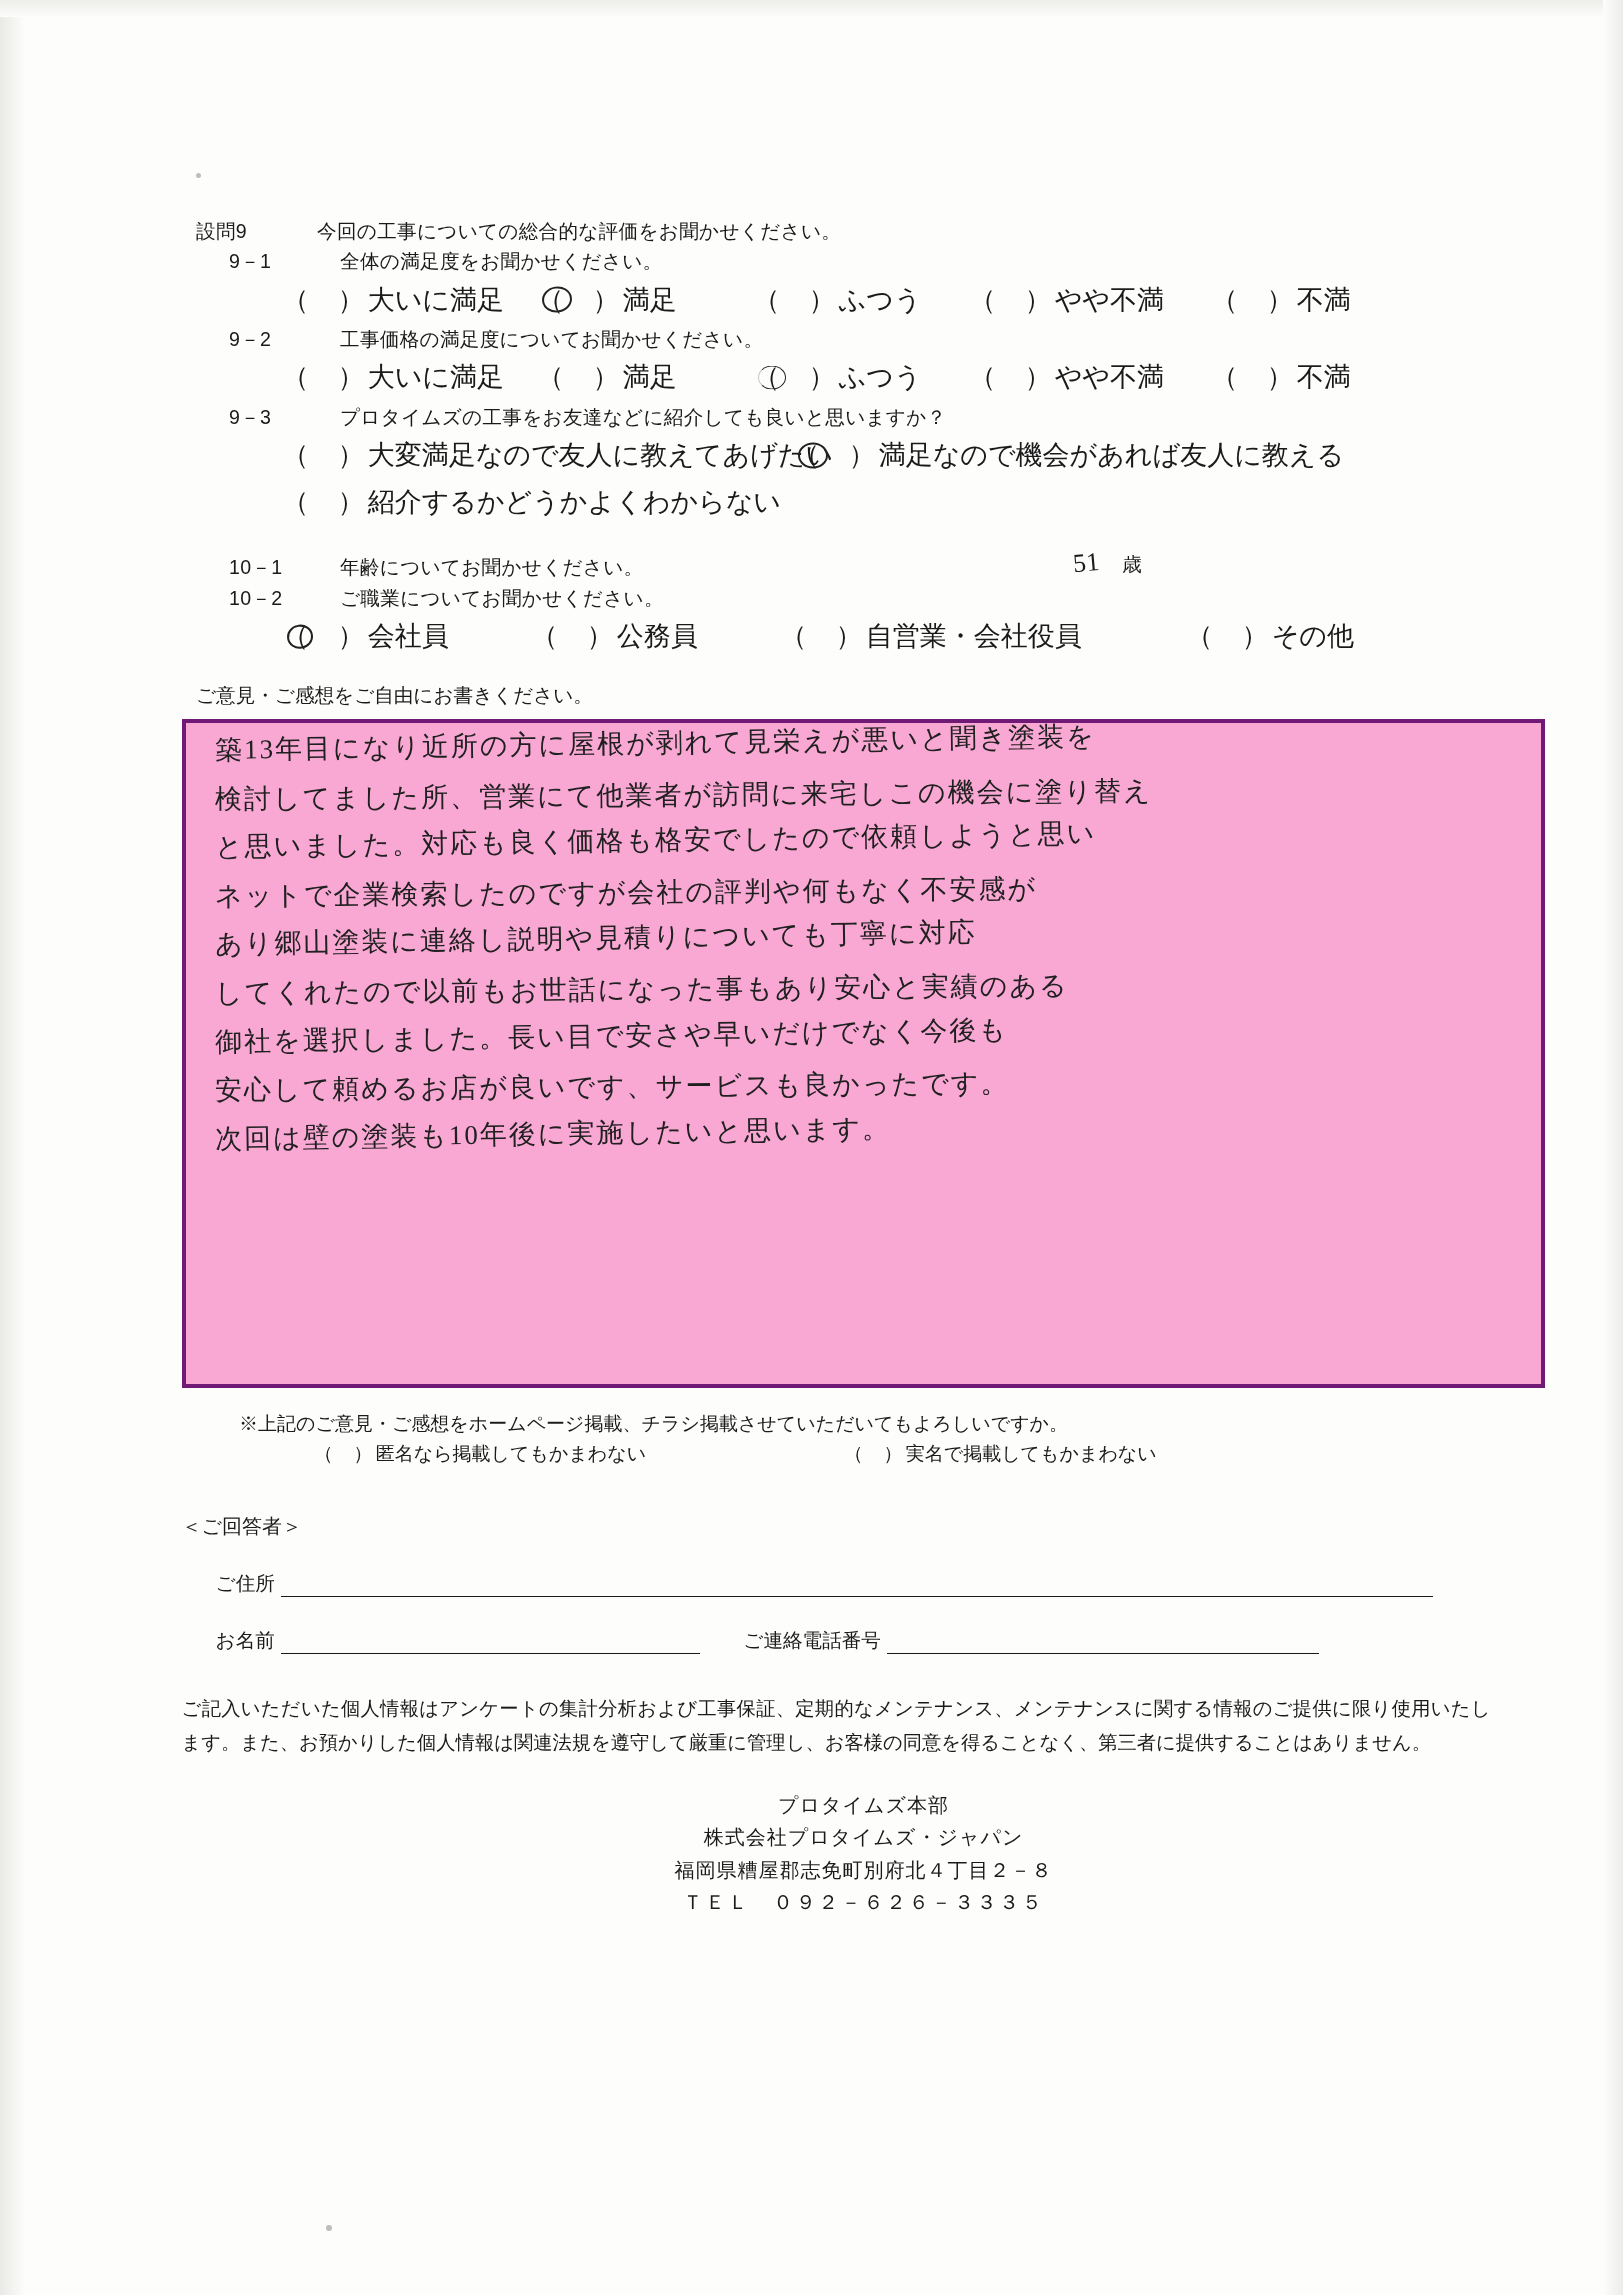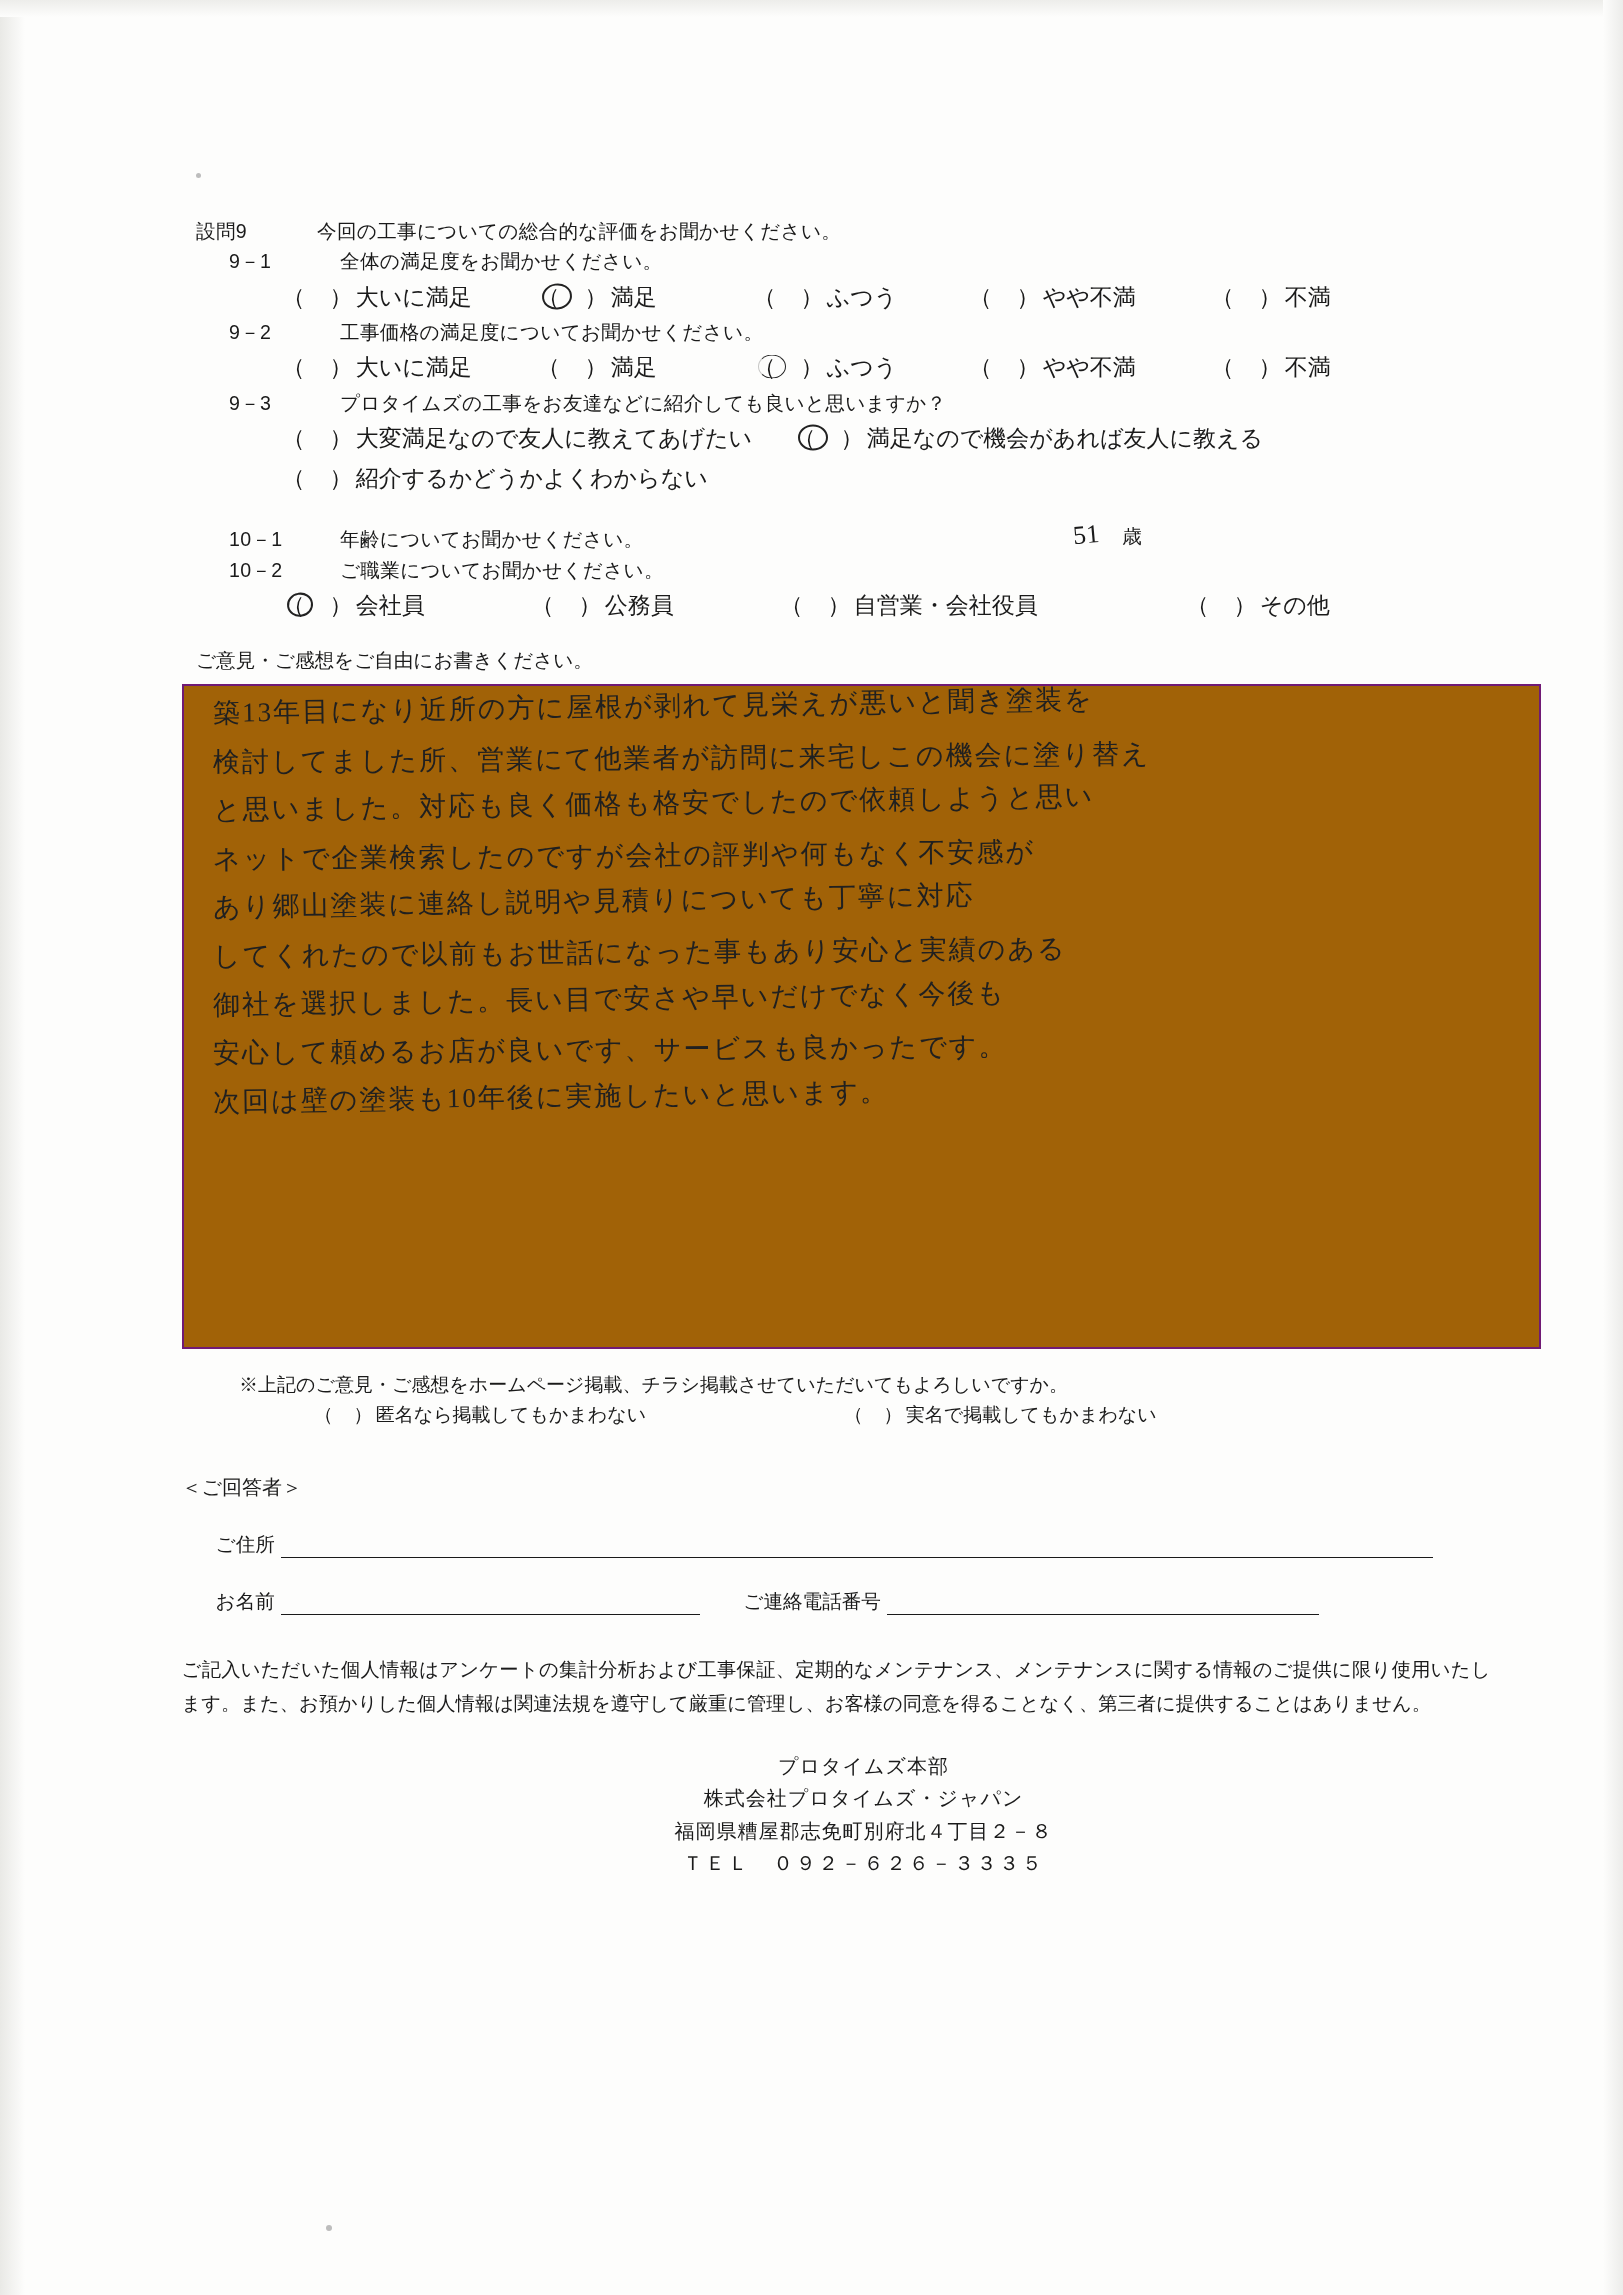--- a/index.html
+++ b/index.html
@@ -62,21 +62,21 @@
     white-space: nowrap;
   }
   .qnum.lv1 { margin-left: 0px; width: 121px; }
   .qnum.lv2 { margin-left: 33px; width: 111px; }
   .qtext { flex: 1 1 auto; }
 
   .opts {
     margin-left: 86px;
     display: flex;
     align-items: baseline;
-    font-size: 23px;
+    font-size: 27px;
     line-height: 1.75;
   }
   .opt {
     position: relative;
     white-space: nowrap;
   }
   .paren { letter-spacing: 0.7px; }
   .optlabel { margin-left: 2.6px; }
 
   
@@ -104,27 +104,27 @@
     display: inline-block;
   }
 
   .free-label {
     font-size: 19.6px;
     margin-top: 22px;
     margin-bottom: 9.2px;
   }
 
   .comment-box {
-    border: 2px solid #701a75;
+    border: 4px solid #701a75;
     height: 661px;
     margin-left: -14.4px;
     width: 1355px;
     position: relative;
     overflow: hidden;
-    background: #a16207;
+    background: #f9a8d4;
   }
   .comment-inner {
     position: absolute;
     left: 29px;
     right: 19.6px;
     top: 14.4px;
   }
   .hw-line {
     font-family: "Liberation Serif", serif;
     font-size: 27px;

